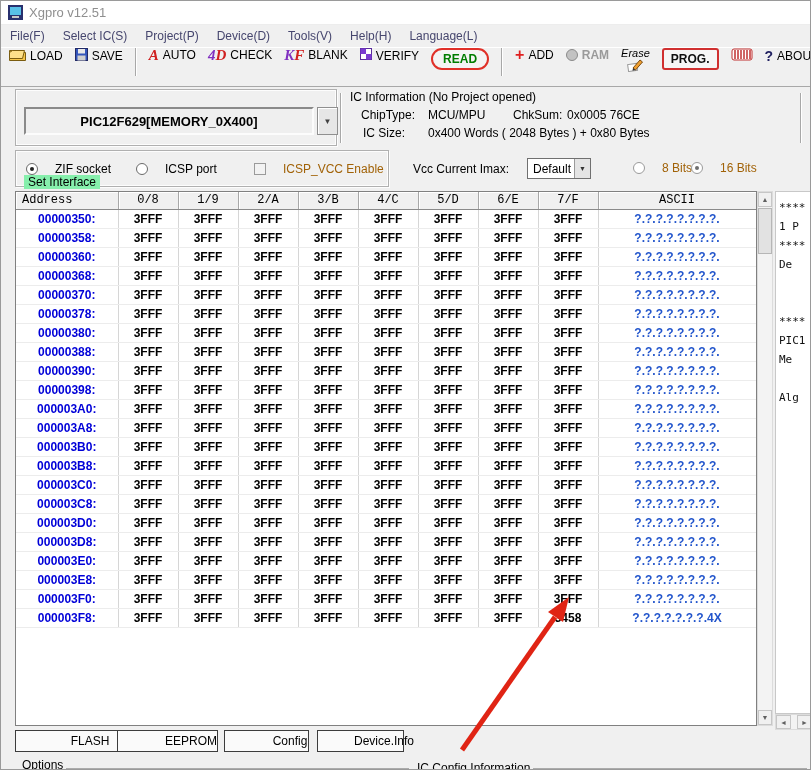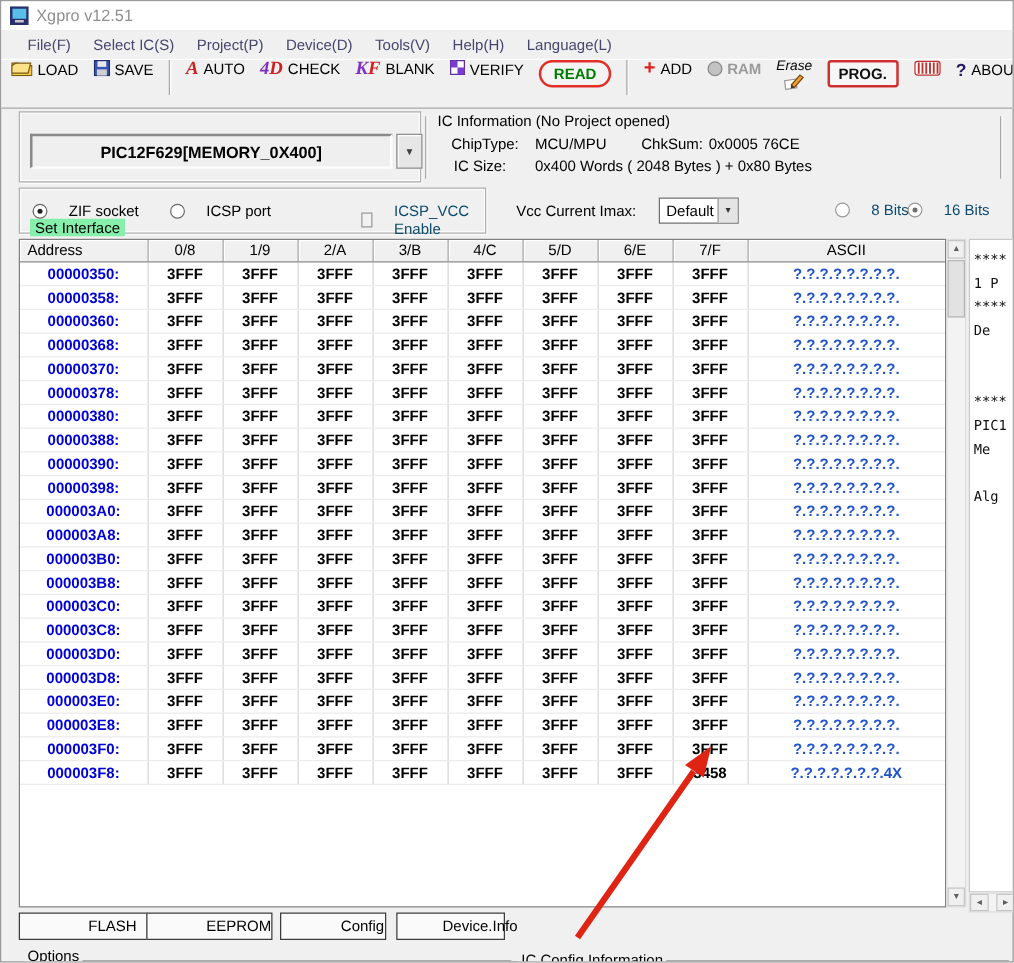--- a/index.html
+++ b/index.html
@@ -6,21 +6,21 @@
   html,body{width:811px;height:770px;}
   body{font-family:"Liberation Sans",sans-serif;background:#fff;font-size:12px;}
   .window{position:relative;width:811px;height:770px;background:#f0f0f0;border:1px solid #9a9a9a;overflow:hidden;color:#000;}
 
   
   .titlebar{position:absolute;left:0;top:0;width:100%;height:24px;background:#ffffff;display:flex;align-items:center;gap:6px;padding-left:7px;border-bottom:1px solid #ededed;}
   .title-text{color:#8f8f8f;font-size:13px;}
   .app-icon{width:15px;height:15px;display:inline-flex;}
 
   
-  .menubar{position:absolute;left:0;top:24px;width:100%;height:22px;display:flex;align-items:center;padding-left:12px;color:#46466e;background:#f0f0f0;}
+  .menubar{position:absolute;left:0;top:24px;width:100%;height:22px;display:flex;align-items:center;padding-left:0;color:#46466e;background:#f0f0f0;}
   .menu-item{padding:2px 9px;cursor:default;}
 
   
   .toolbar{position:absolute;left:0;top:46px;width:100%;height:40px;border-top:1px solid #ffffff;border-bottom:1px solid #a8a8a8;background:#f0f0f0;display:flex;align-items:flex-start;gap:12px;padding:0 8px;}
   .tb-item{display:flex;align-items:center;gap:4px;cursor:default;white-space:nowrap;}
   .tb-sep{width:2px;height:28px;border-left:1px solid #a8a8a8;border-right:1px solid #ffffff;}
   .icon-letter{font-weight:bold;font-style:italic;font-family:"Liberation Serif",serif;font-size:15px;line-height:14px;}
   .read-btn{color:#007d00;font-weight:bold;border:2px solid #e03028;border-radius:12px;padding:2px 10px;background:#f4f4f4;}
   .prog-btn{color:#101010;font-weight:bold;border:2px solid #d03030;border-radius:3px;padding:2px 7px;background:#f6f6f6;}
   .ram-ball{width:12px;height:12px;border-radius:50%;background:#c2c2c2;border:1px solid #8a8a8a;display:inline-block;}
@@ -39,29 +39,29 @@
 
   .abs{position:absolute;white-space:nowrap;}
 
   .gb-interface{left:14px;top:149px;width:374px;height:37px;}
   .radio-row{position:absolute;display:flex;align-items:center;gap:17px;}
   .radio{width:12px;height:12px;border-radius:50%;border:1px solid #6a6a6a;background:#fff;display:inline-block;position:relative;}
   .radio.checked::after{content:"";position:absolute;left:3px;top:3px;width:4px;height:4px;border-radius:50%;background:#222;}
   .radio.dimmed{border-color:#9a9a9a;}
   .radio.dimmed.checked::after{background:#6e6e6e;}
   .checkbox{width:12px;height:12px;border:1px solid #9a9a9a;background:#f2f2f2;display:inline-block;}
-  .dim{color:#0c4a6e;margin-left:35px;}
+  .dim{color:#a16207;}
 
   .select{position:absolute;background:#ffffff;border:1px solid #707070;display:flex;align-items:center;justify-content:space-between;padding-left:5px;}
   .select-btn{width:16px;height:100%;background:#e4e4e4;border-left:1px solid #9a9a9a;font-size:7px;display:flex;align-items:center;justify-content:center;color:#333;}
 
   
   .hex-area{position:absolute;left:14px;top:190px;width:742px;height:535px;background:#ffffff;border:1px solid #808080;overflow:hidden;}
   table.hex{width:740px;table-layout:fixed;border-collapse:collapse;}
-  table.hex th{height:17px;background:#f0f0f0;font-weight:normal;font-size:12px;text-align:center;border-right:1px solid #a8a8a8;border-bottom:1px solid #8a8a8a;box-shadow:inset 1px 1px 0 #ffffff;}
+  table.hex th{height:17px;background:#f0f0f0;font-weight:normal;font-size:12px;text-align:center;border-right:1px solid #a8a8a8;border-bottom:1px solid #8a8a8a;box-shadow:inset 1px 1px 0 #ffffff;font-family:Liberation Mono, monospace;}
   table.hex th.h-addr{text-align:left;padding-left:6px;}
   table.hex td{height:18px;line-height:18px;font-weight:bold;font-size:12px;text-align:center;border-right:1px solid #d6d6d6;border-bottom:1px solid #ececec;padding:0;white-space:nowrap;overflow:hidden;}
   td.addr{color:#0000d8;}
   td.ascii{color:#2255cc;}
 
   
   .vscroll{position:absolute;left:756px;top:190px;width:16px;height:535px;background:#f3f3f3;border:1px solid #dcdcdc;}
   .sb-btn{position:absolute;width:14px;height:15px;background:#f0f0f0;border:1px solid #c6c6c6;color:#606060;font-size:7px;display:flex;align-items:center;justify-content:center;}
   .vscroll .up{left:0;top:0;}
   .vscroll .down{left:0;bottom:0;}

